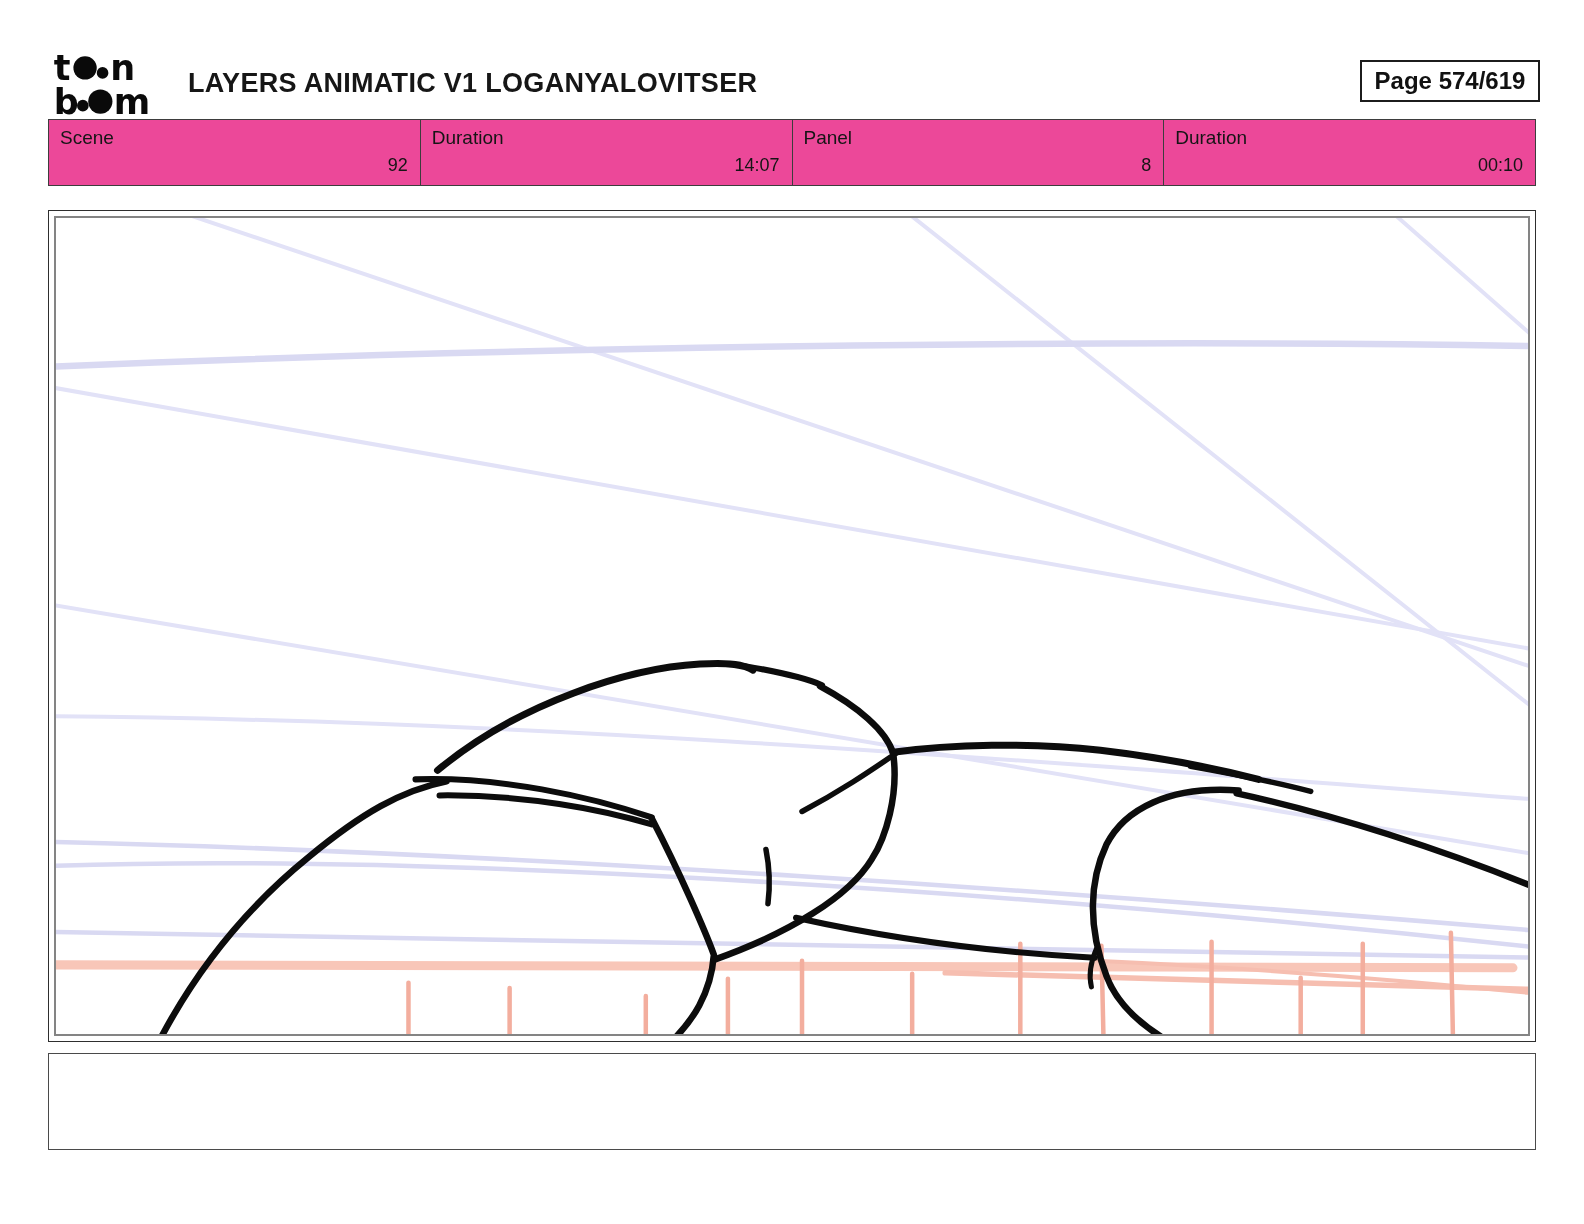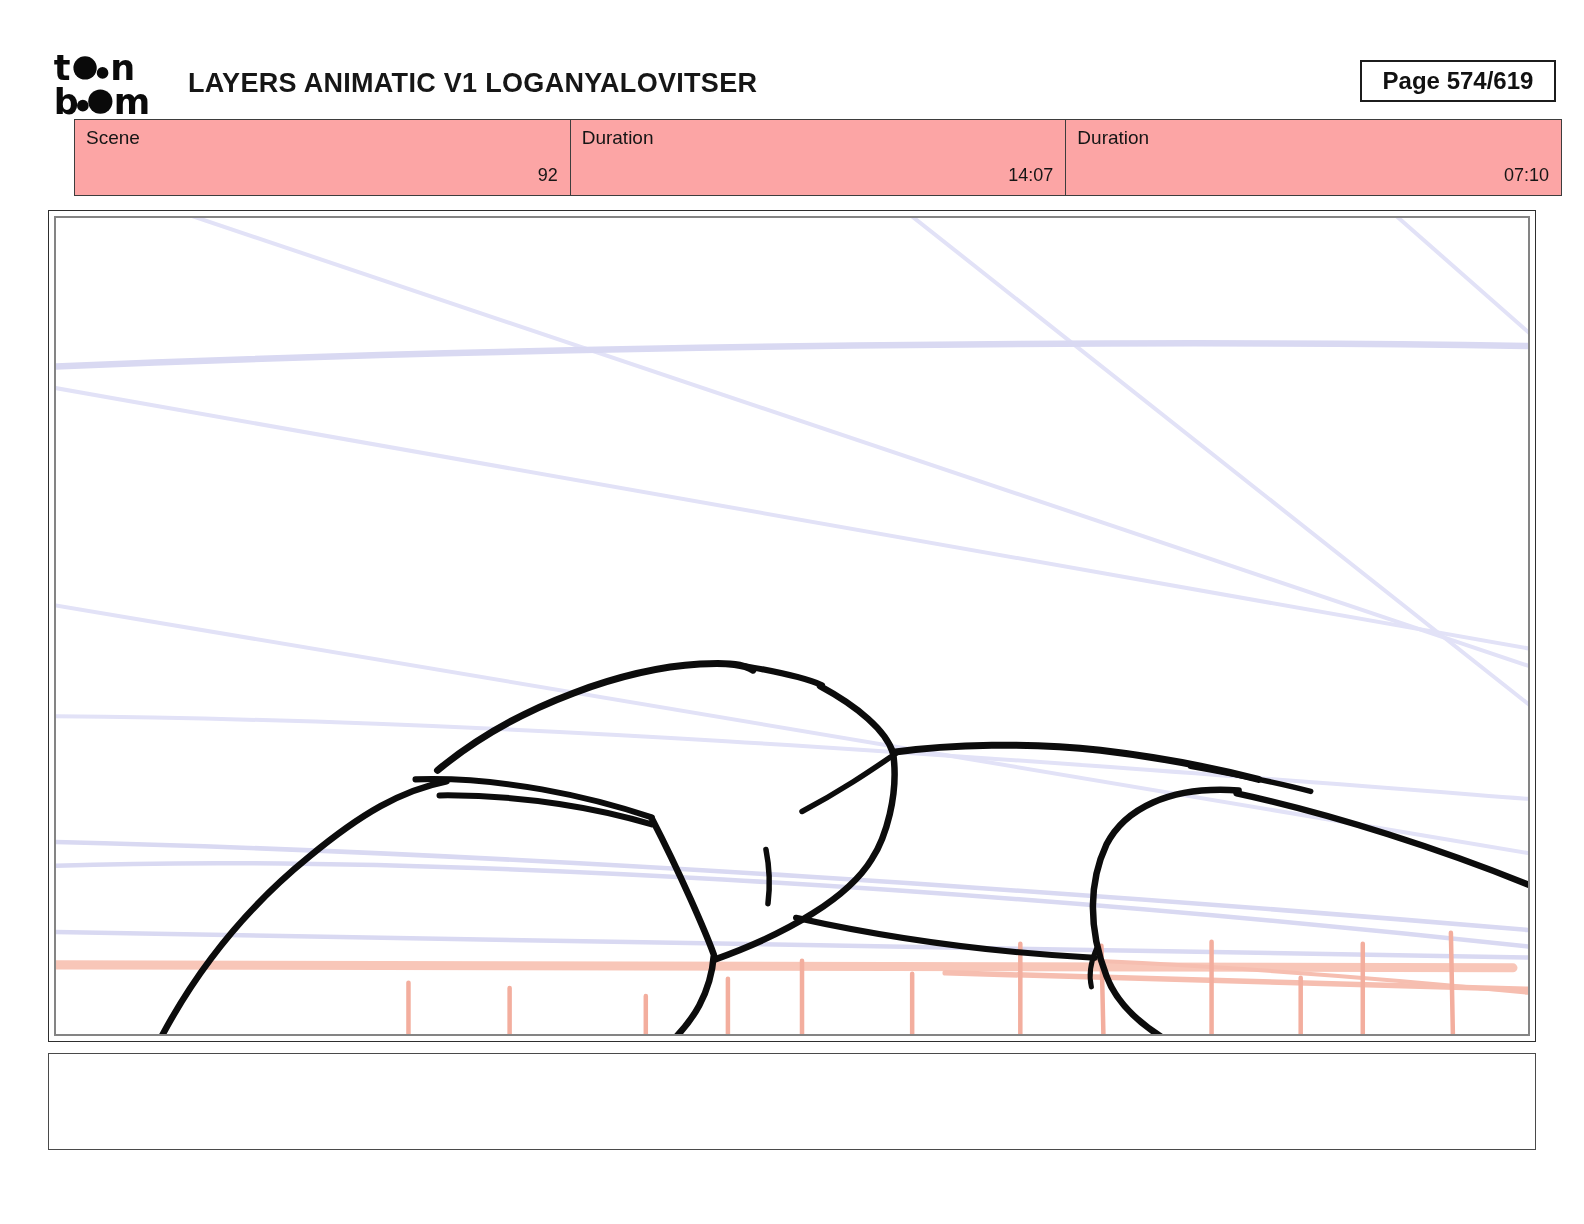--- a/index.html
+++ b/index.html
@@ -7,29 +7,29 @@
     position:relative;width:1584px;height:1224px;background:#ffffff;
     font-family:"Liberation Sans",sans-serif;color:#111;overflow:hidden;
   }
   
   .logo{position:absolute;left:46px;top:50px;width:132px;height:70px;}
   .doc-title{
     position:absolute;left:188px;top:68px;margin:0;
     font-size:27px;font-weight:bold;letter-spacing:.3px;color:#161616;white-space:nowrap;text-align:center;
   }
   .page-badge{
-    position:absolute;left:1360px;top:60px;width:196px;height:42px;
+    position:absolute;left:1360px;top:60px;width:180px;height:42px;
     border:2px solid #1c1c1c;box-sizing:border-box;
     display:flex;align-items:center;justify-content:center;
     font-size:24px;font-weight:bold;color:#111;
   }
   
   .info-bar{
-    position:absolute;left:48px;top:119px;width:1488px;height:77px;
-    border:1.5px solid #3d3d3d;box-sizing:border-box;display:flex;background:#fca5a5;margin-left:26px;
+    position:absolute;left:48px;top:119px;width:1488px;height:67px;
+    border:1.5px solid #3d3d3d;box-sizing:border-box;display:flex;background:#ec4899;
   }
   .info-cell{flex:1 1 0;position:relative;border-right:1.5px solid #3d3d3d;box-sizing:border-box;}
   .info-cell:last-child{border-right:none;}
   .info-label{position:absolute;left:11px;top:7px;font-size:19px;color:#151515;}
   .info-value{position:absolute;right:12px;bottom:9px;font-size:18px;color:#151515;}
   
   .panel{
     position:absolute;left:48px;top:210px;width:1488px;height:832px;
     border:1.5px solid #2e2e2e;box-sizing:border-box;background:#fff;
   }
@@ -70,22 +70,26 @@
   <div class="info-bar">
     <div class="info-cell">
       <span class="info-label">Scene</span>
       <span class="info-value">92</span>
     </div>
     <div class="info-cell">
       <span class="info-label">Duration</span>
       <span class="info-value">14:07</span>
     </div>
     <div class="info-cell">
+      <span class="info-label">Panel</span>
+      <span class="info-value">8</span>
+    </div>
+    <div class="info-cell">
       <span class="info-label">Duration</span>
-      <span class="info-value">07:10</span>
+      <span class="info-value">00:10</span>
     </div>
   </div>
 
   <div class="panel">
     <div class="panel-inner">
       <svg viewBox="57 219 1470 814" preserveAspectRatio="none" aria-hidden="true">
 
         <g fill="none" stroke-width="4" stroke-linecap="round" stroke="#e2e2f7">
           <path d="M 160,206 L 1552,674"></path>
           <path d="M 900,208 L 1530,706"></path>

